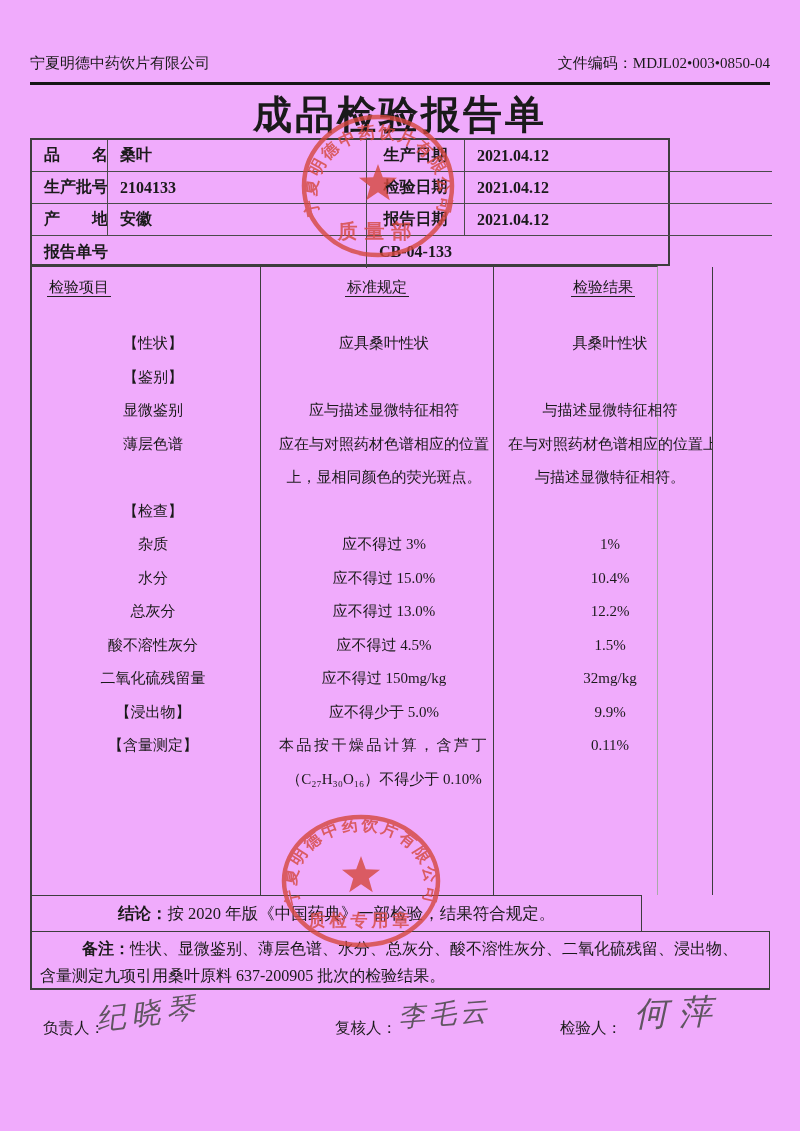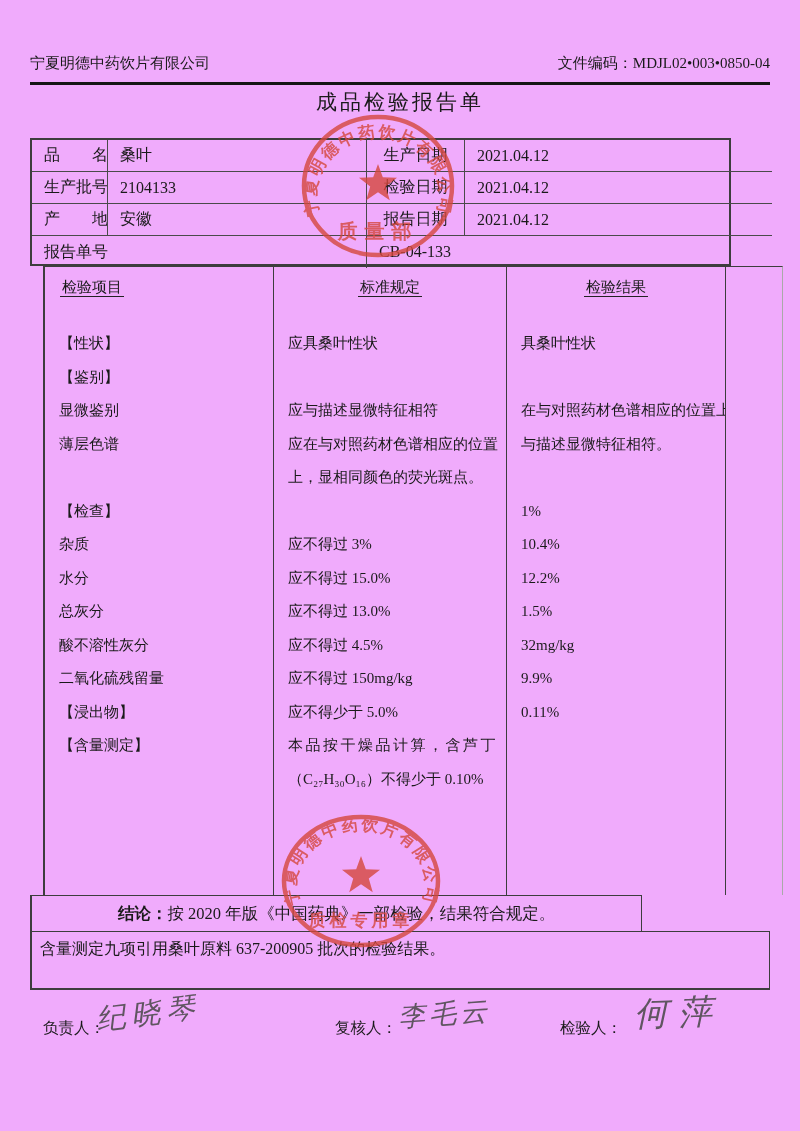--- a/index.html
+++ b/index.html
@@ -6,44 +6,44 @@
   html,body { background:#ffffff; }
   .page {
     position:relative; width:800px; height:1131px; background:#f0abfc;
     font-family:"Liberation Serif","DejaVu Serif",serif; color:#1a1a1a; overflow:hidden;
   }
   
   .doc-header { position:absolute; top:54px; left:30px; width:740px;
     display:flex; justify-content:space-between; font-size:15px; }
   .rule { position:absolute; top:82px; left:30px; width:740px; height:3px; background:#161616; }
   .title { position:absolute; top:88px; left:0; width:800px; text-align:center;
-    font-size:21px; font-weight:normal; letter-spacing:3px; }
+    font-size:39px; font-weight:bold; letter-spacing:3px; }
   
-  .info-table { position:absolute; top:138px; left:30px; width:701px; height:128px;
+  .info-table { position:absolute; top:138px; left:30px; width:640px; height:128px;
     display:grid; grid-template-columns:76px 259px 98px 307px; grid-template-rows:repeat(4,32px);
-    border:2px solid #3d3d3d; font-size:16px; }
+    border:2px solid #3d3d3d; font-size:16px;font-weight:bold; }
   .info-table .cell { border-right:1px solid #4a4a4a; border-bottom:1px solid #4a4a4a;
     display:flex; align-items:center; padding:0 12px; white-space:nowrap; overflow:hidden; }
   .info-table .cell.last { border-right:none; }
   .info-table .cell.bottom { border-bottom:none; }
   .info-table .lab { justify-content:space-between; }
   .info-table .lab2 { justify-content:center; padding:0 6px; }
   .info-table .span2 { grid-column:span 2; }
   
-  .main-table { position:absolute; top:266px; left:30px; width:740px; height:629px;
+  .main-table { position:absolute; top:266px; left:30px; width:628px; height:629px;
     display:grid; grid-template-columns:229px 233px 219px 59px;
     border-left:2px solid #3d3d3d; border-top:1px solid #3d3d3d; border-right:1px solid #a9a9a9;
-    font-size:15px;margin-left:13px; }
+    font-size:15px; }
   .mcol { border-right:1px solid #3d3d3d; overflow:hidden; }
   .mcol.narrow { border-right:none; }
   .col-header { height:34px; padding-top:11px; text-align:center; font-size:15px; }
   .col-header.left { text-align:left; padding-left:15px; }
   .col-header span { border-bottom:1px solid #222; padding:0 2px 1px 2px; }
   .mspacer { height:26px; }
-  .mline { height:33.5px; line-height:33.5px; padding-left:14px; white-space:nowrap; }
+  .mline { height:33.5px; line-height:33.5px; padding-left:14px; white-space:nowrap;text-align:center; }
   .jspace { letter-spacing:2.5px; }
   
   .conclusion-row { position:absolute; top:895px; left:30px; width:612px; height:36px;
     border:1px solid #3d3d3d; border-left-width:2px; border-bottom:none;
     display:flex; align-items:center; justify-content:center; font-size:16.5px; }
   .conclusion-row b { font-weight:bold; }
   .remark-row { position:absolute; top:931px; left:30px; width:740px; height:59px;
     border:1px solid #3d3d3d; border-left-width:2px; border-bottom:2px solid #3d3d3d;
     font-size:16px; line-height:27px; padding:3px 8px 0 8px; }
   .remark-row .l1 { text-indent:42px; white-space:nowrap; }
@@ -129,40 +129,42 @@
       <div class="mline">应不得过 150mg/kg</div>
       <div class="mline">应不得少于 5.0%</div>
       <div class="mline jspace">本品按干燥品计算，含芦丁</div>
       <div class="mline">（C₂₇H₃₀O₁₆）不得少于 0.10%</div>
     </div>
     <div class="mcol">
       <div class="col-header"><span>检验结果</span></div>
       <div class="mspacer"></div>
       <div class="mline">具桑叶性状</div>
       <div class="mline"></div>
+      <div class="mline">与描述显微特征相符</div>
       <div class="mline">在与对照药材色谱相应的位置上，</div>
       <div class="mline">与描述显微特征相符。</div>
       <div class="mline"></div>
       <div class="mline">1%</div>
       <div class="mline">10.4%</div>
       <div class="mline">12.2%</div>
       <div class="mline">1.5%</div>
       <div class="mline">32mg/kg</div>
       <div class="mline">9.9%</div>
       <div class="mline">0.11%</div>
       <div class="mline"></div>
     </div>
     <div class="mcol narrow"></div>
   </div>
 
   <div class="conclusion-row">
     <span><b>结论：</b><span>按 2020 年版《中国药典》一部检验，结果符合规定。</span></span>
   </div>
 
   <div class="remark-row">
+    <div class="l1"><b>备注：</b><span>性状、显微鉴别、薄层色谱、水分、总灰分、酸不溶性灰分、二氧化硫残留、浸出物、</span></div>
     <div class="l2">含量测定九项引用桑叶原料 637-200905 批次的检验结果。</div>
   </div>
 
   <div class="signatures">
     <span class="sig-label lbl1">负责人：</span>
     <span class="sig-name sig1">纪晓琴</span>
     <span class="sig-label lbl2">复核人：</span>
     <span class="sig-name sig2">李毛云</span>
     <span class="sig-label lbl3">检验人：</span>
     <span class="sig-name sig3">何萍</span>

